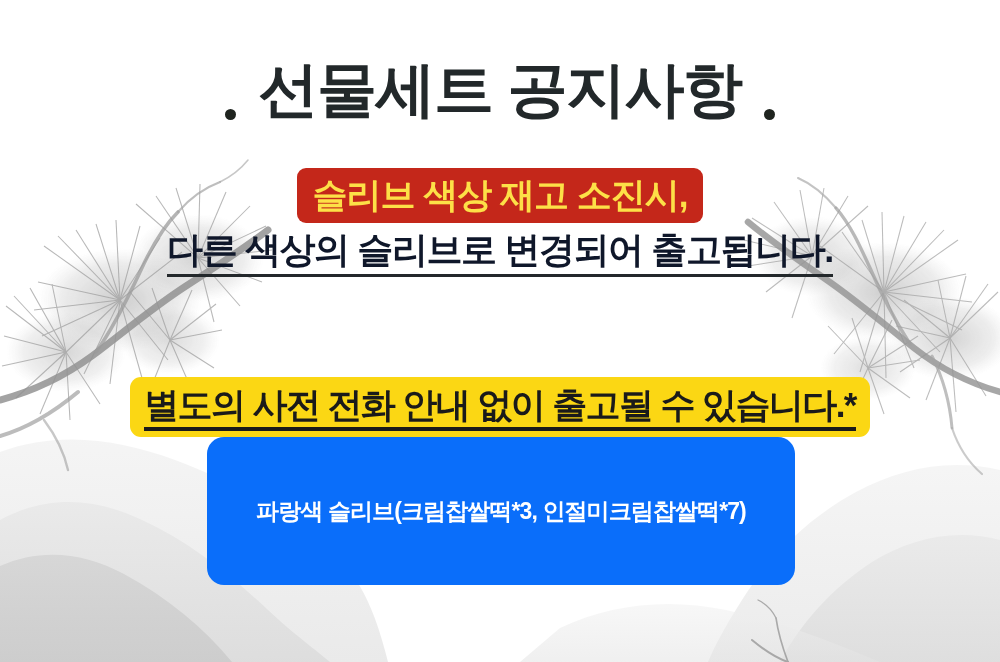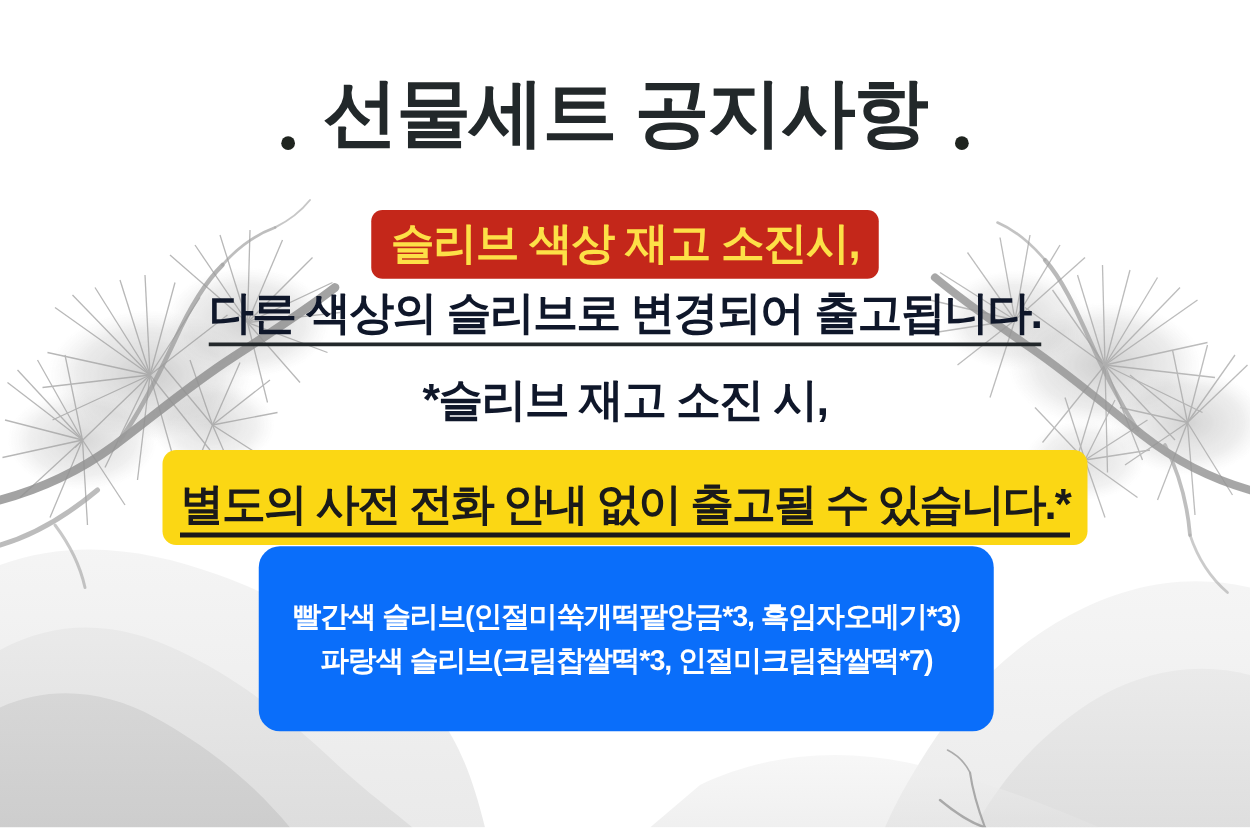--- a/index.html
+++ b/index.html
@@ -101,23 +101,24 @@
   }
 
   .pill-yellow {
     display: inline-block;
     background: #fbd714;
     color: #1a1a1a;
     font-size: 35px;
     font-weight: 700;
     letter-spacing: -1.6px;
     line-height: 1;
-    padding: 26px 14px 6px 14px;
+    padding: 10px 14px 6px 14px;
     border-radius: 11px;
     white-space: nowrap;
+    margin-top: 17px;
   }
 
   .pill-yellow .ul {
     border-bottom: 4px solid #1a1a1a;
     padding-bottom: 5px;
     display: inline-block;
   }
 
   
   .blue-box {
@@ -334,28 +335,24 @@
   </div>
 
   <div class="line-block line-red">
     <span class="pill-red">슬리브 색상 재고 소진시,</span>
   </div>
 
   <div class="line-block line-two">
     <span class="plain-line underlined">다른 색상의 슬리브로 변경되어 출고됩니다.</span>
   </div>
 
-  <div class="line-block line-three">
-    <span class="plain-line">*슬리브 재고 소진 시,</span>
-  </div>
 
   <div class="line-block line-yellow">
     <span class="pill-yellow">
       <span class="ul">별도의 사전 전화 안내 없이 출고될 수 있습니다.*</span>
     </span>
   </div>
 
   <div class="blue-box">
-    <span class="blue-line">빨간색 슬리브(인절미쑥개떡팥앙금*3, 흑임자오메기*3)</span>
     <span class="blue-line">파랑색 슬리브(크림찹쌀떡*3, 인절미크림찹쌀떡*7)</span>
   </div>
 
 </div>
 
 </body></html>

